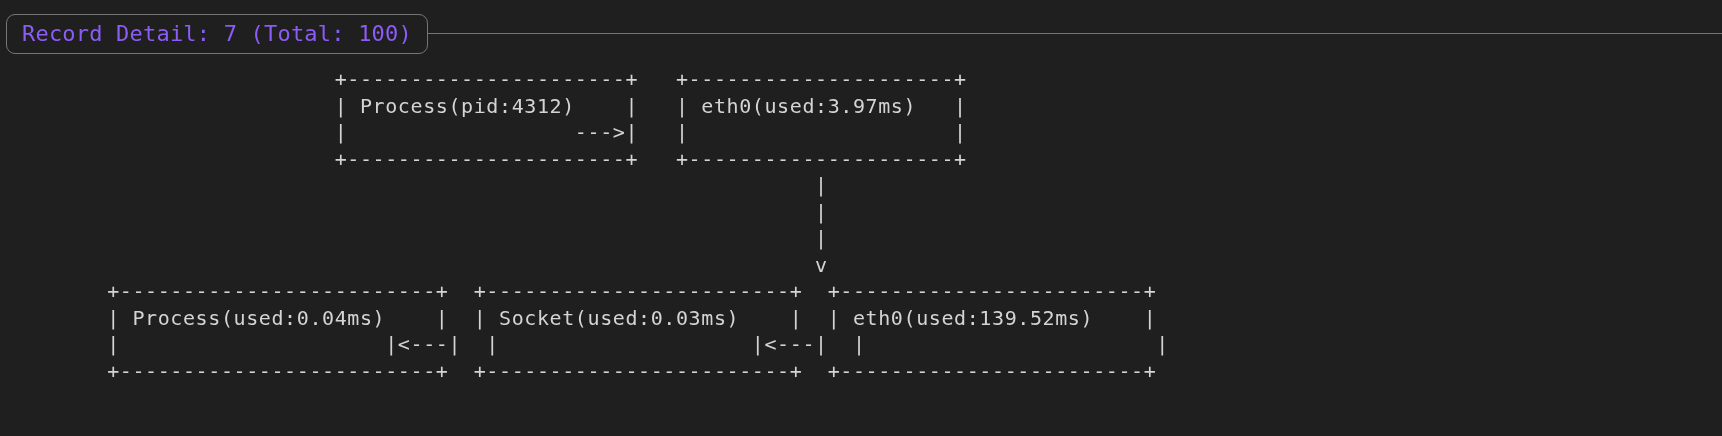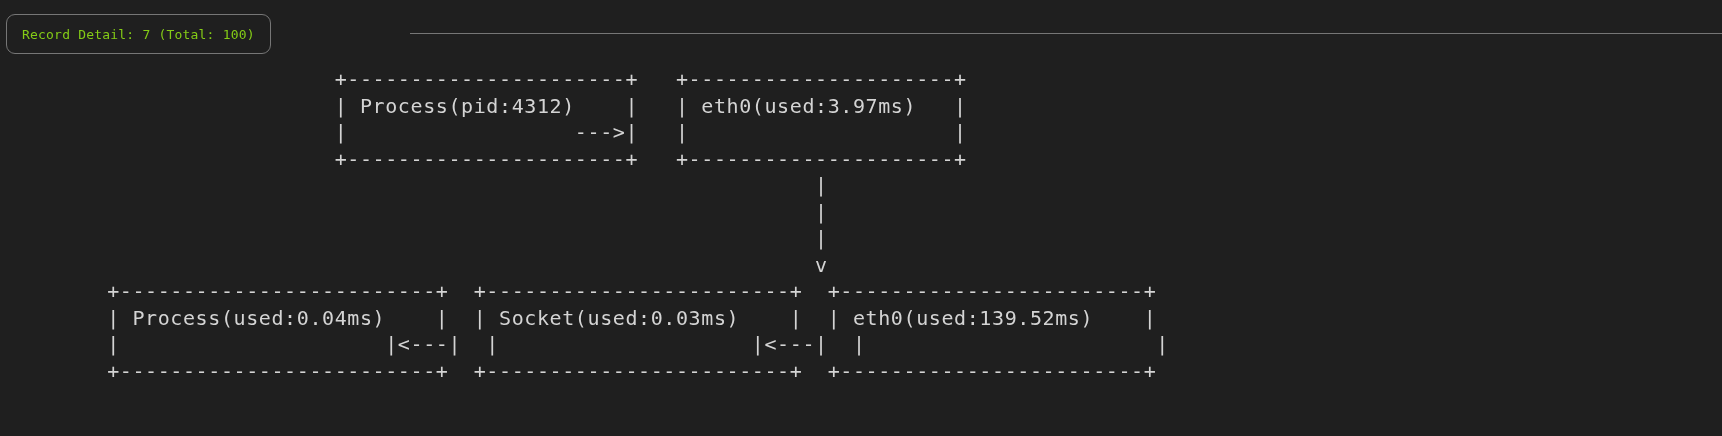--- a/index.html
+++ b/index.html
@@ -33,24 +33,24 @@
     box-sizing: border-box;
     border: 1px solid #767676;
     border-radius: 9px;
     background: #1f1f1f;
     display: flex;
     align-items: center;
     padding: 0 15px;
     z-index: 3;
   }
   #panel-title-text {
-    font-size: 13px;
+    font-size: 22px;
     line-height: 1;
     letter-spacing: 0.2px;
-    color: #84cc16;
+    color: #8b5cf6;
     white-space: pre;
   }
 
   #panel-rule {
     position: absolute;
     left: 410px;
     top: 33px;
     width: 1312px;
     height: 1px;
     background: #767676;

